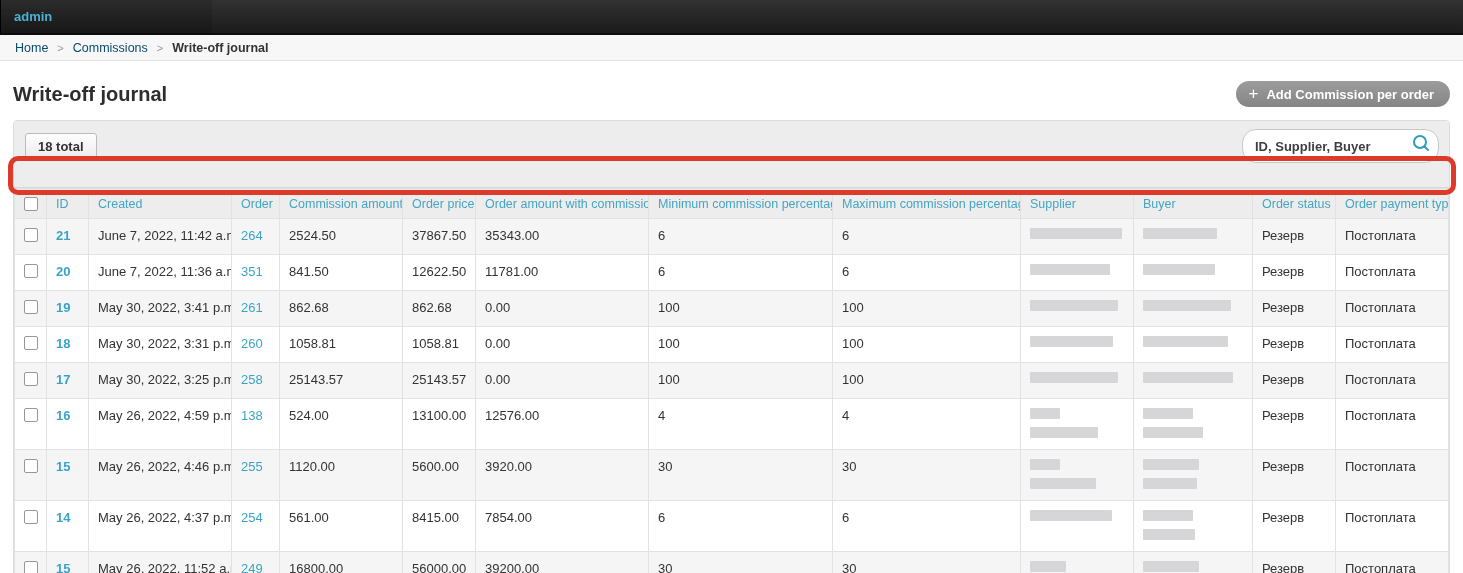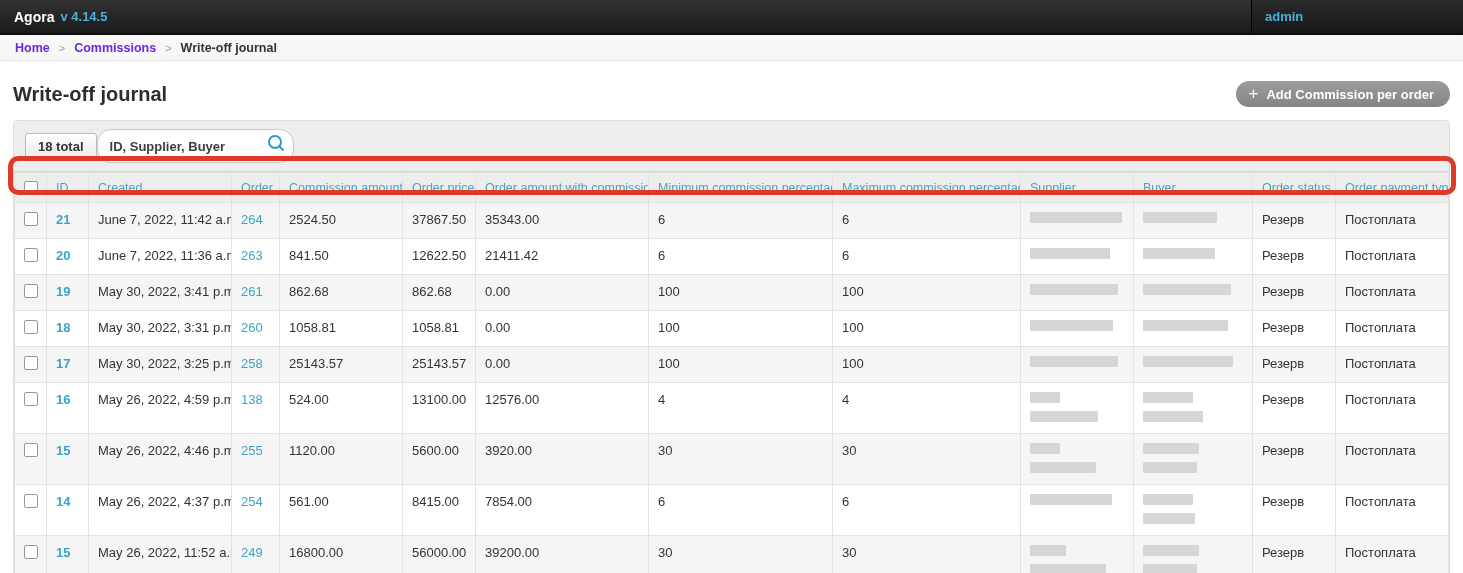--- a/index.html
+++ b/index.html
@@ -24,40 +24,40 @@
   }
   .topbar-section.lang { width:205px; }
   .topbar-section.user { width:212px; }
   .topbar-link { color:#4ab0d4; font-size:13px; font-weight:bold; cursor:pointer; }
 
   
   .breadcrumb {
     height:26px; background:#f7f7f7; border-bottom:1px solid #e3e3e3;
     display:flex; align-items:center; padding-left:15px; font-size:12.5px; gap:9px;
   }
-  .crumb-link { color:#6d28d9; cursor:pointer;font-weight:bold; }
+  .crumb-link { color:#0c4a6e; cursor:pointer; }
   .crumb-sep { color:#999; font-size:11px; }
   .crumb-current { color:#333; font-weight:bold; }
 
   
   .title-row { display:flex; justify-content:space-between; align-items:center; margin:20px 13px 13px 13px; }
   .page-title { margin:0; font-size:20px; font-weight:bold; color:#2d2d2d; }
   .add-btn {
     border:none; cursor:pointer; height:26px; padding:0 16px 0 12px;
     border-radius:14px; background:linear-gradient(#9c9c9c,#858585);
     color:#fff; font-size:13px; font-weight:bold; font-family:inherit;
     display:flex; align-items:center; gap:8px;
   }
   .add-btn .plus-icon { font-size:17px; font-weight:normal; line-height:1; margin-top:-1px; }
 
   
   .panel { margin:0 13px; border:1px solid #dcdcdc; border-radius:4px 4px 0 0; }
   .panel-header {
     background:#ededed; border-bottom:1px solid #d7d7d7; border-radius:4px 4px 0 0;
-    padding:8px 10px 8px 11px; display:flex; align-items:center;
+    padding:8px 10px 24px 11px; display:flex; justify-content:space-between; align-items:center;
   }
   .total-badge {
     height:27px; padding:0 12px; border:1px solid #bbb; border-radius:3px;
     background:linear-gradient(#fefefe,#ebebeb); font-family:inherit;
     font-size:13px; font-weight:bold; color:#333;
   }
   .search-wrap { position:relative; }
   .search-input {
     width:197px; height:34px; border:1px solid #c8c8c8; border-radius:14px;
     padding:0 34px 0 12px; font-family:inherit; font-size:13px; font-weight:bold;
@@ -91,24 +91,20 @@
   
   .header-highlight {
     position:absolute; left:8px; top:156px; width:1448px; height:39px;
     border:5px solid #dc3b2a; border-radius:10px; pointer-events:none; z-index:6;
   }
 </style>
 </head>
 <body>
 
 <div class="topbar">
-  <div class="brand-wrap">
-    <span class="brand">Agora</span>
-    <span class="brand-version">v 4.14.5</span>
-  </div>
   <div class="topbar-section user">
     <span class="topbar-link">admin</span>
   </div>
 </div>
 
 <div class="breadcrumb">
   <span class="crumb-link">Home</span>
   <span class="crumb-sep">&gt;</span>
   <span class="crumb-link">Commissions</span>
   <span class="crumb-sep">&gt;</span>
@@ -194,24 +190,24 @@
           </td>
           <td>Резерв</td>
           <td>Постоплата</td>
         </tr>
         <tr class="row-single">
           <td>
             <input type="checkbox" class="cbx" style="">
           </td>
           <td><a class="cell-link id-link">20</a></td>
           <td>June 7, 2022, 11:36 a.m.</td>
-          <td><a class="cell-link">263</a></td>
+          <td><a class="cell-link">351</a></td>
           <td>841.50</td>
           <td>12622.50</td>
-          <td>21411.42</td>
+          <td>11781.00</td>
           <td>6</td>
           <td>6</td>
           <td>
             <div class="redact" style="width: 80px;"></div>
           </td>
           <td>
             <div class="redact" style="width: 72px;"></div>
           </td>
           <td>Резерв</td>
           <td>Постоплата</td>

